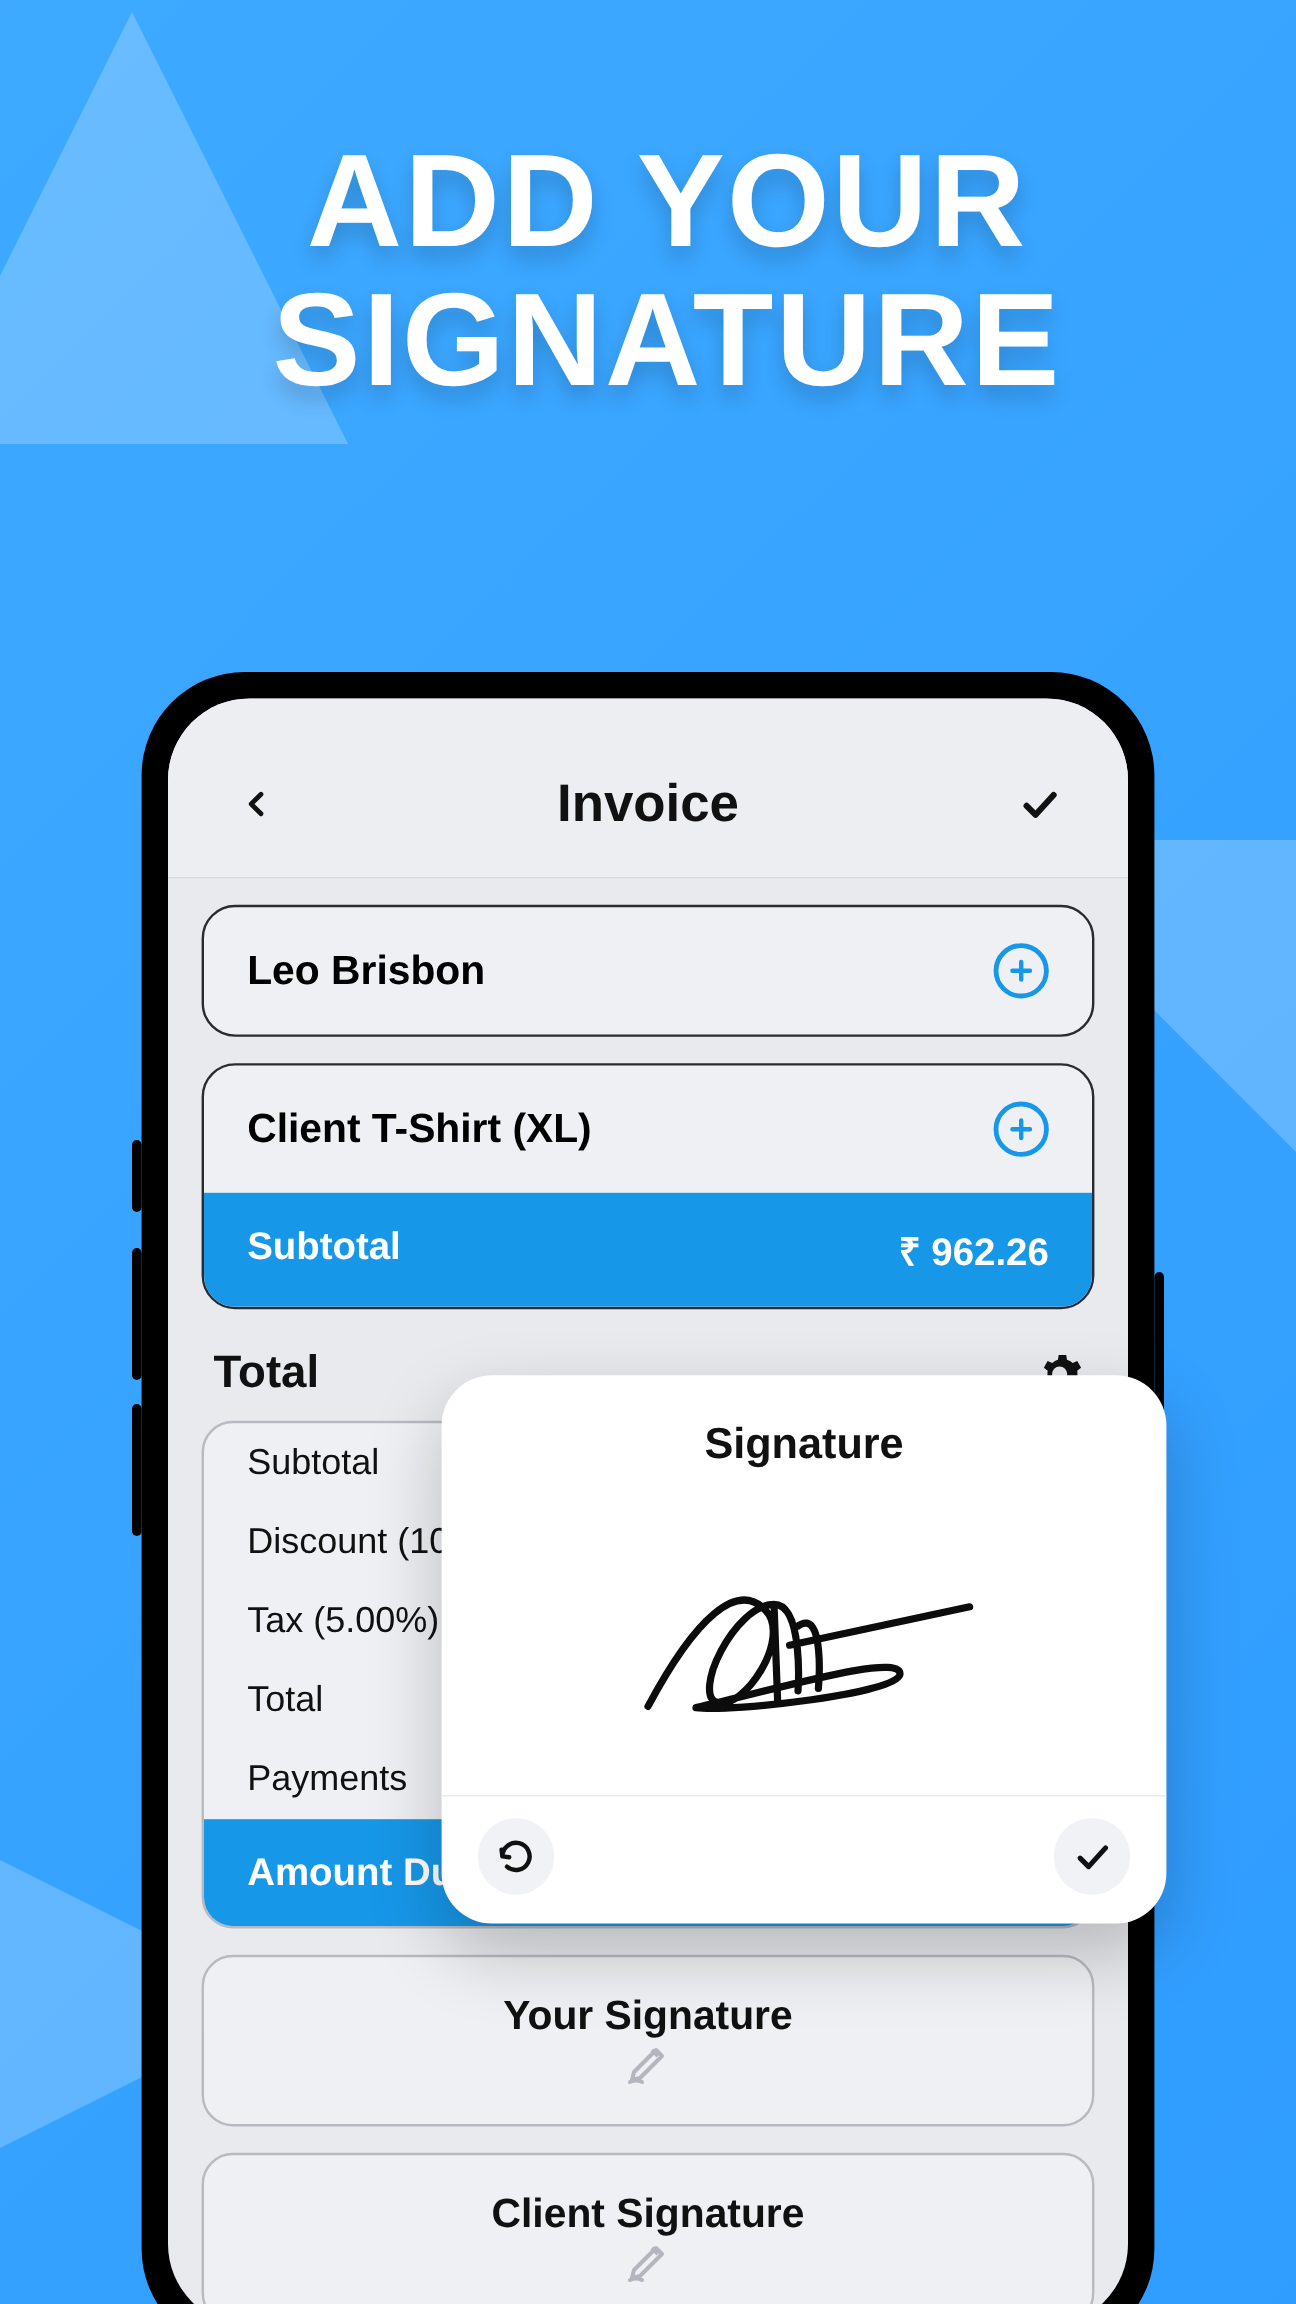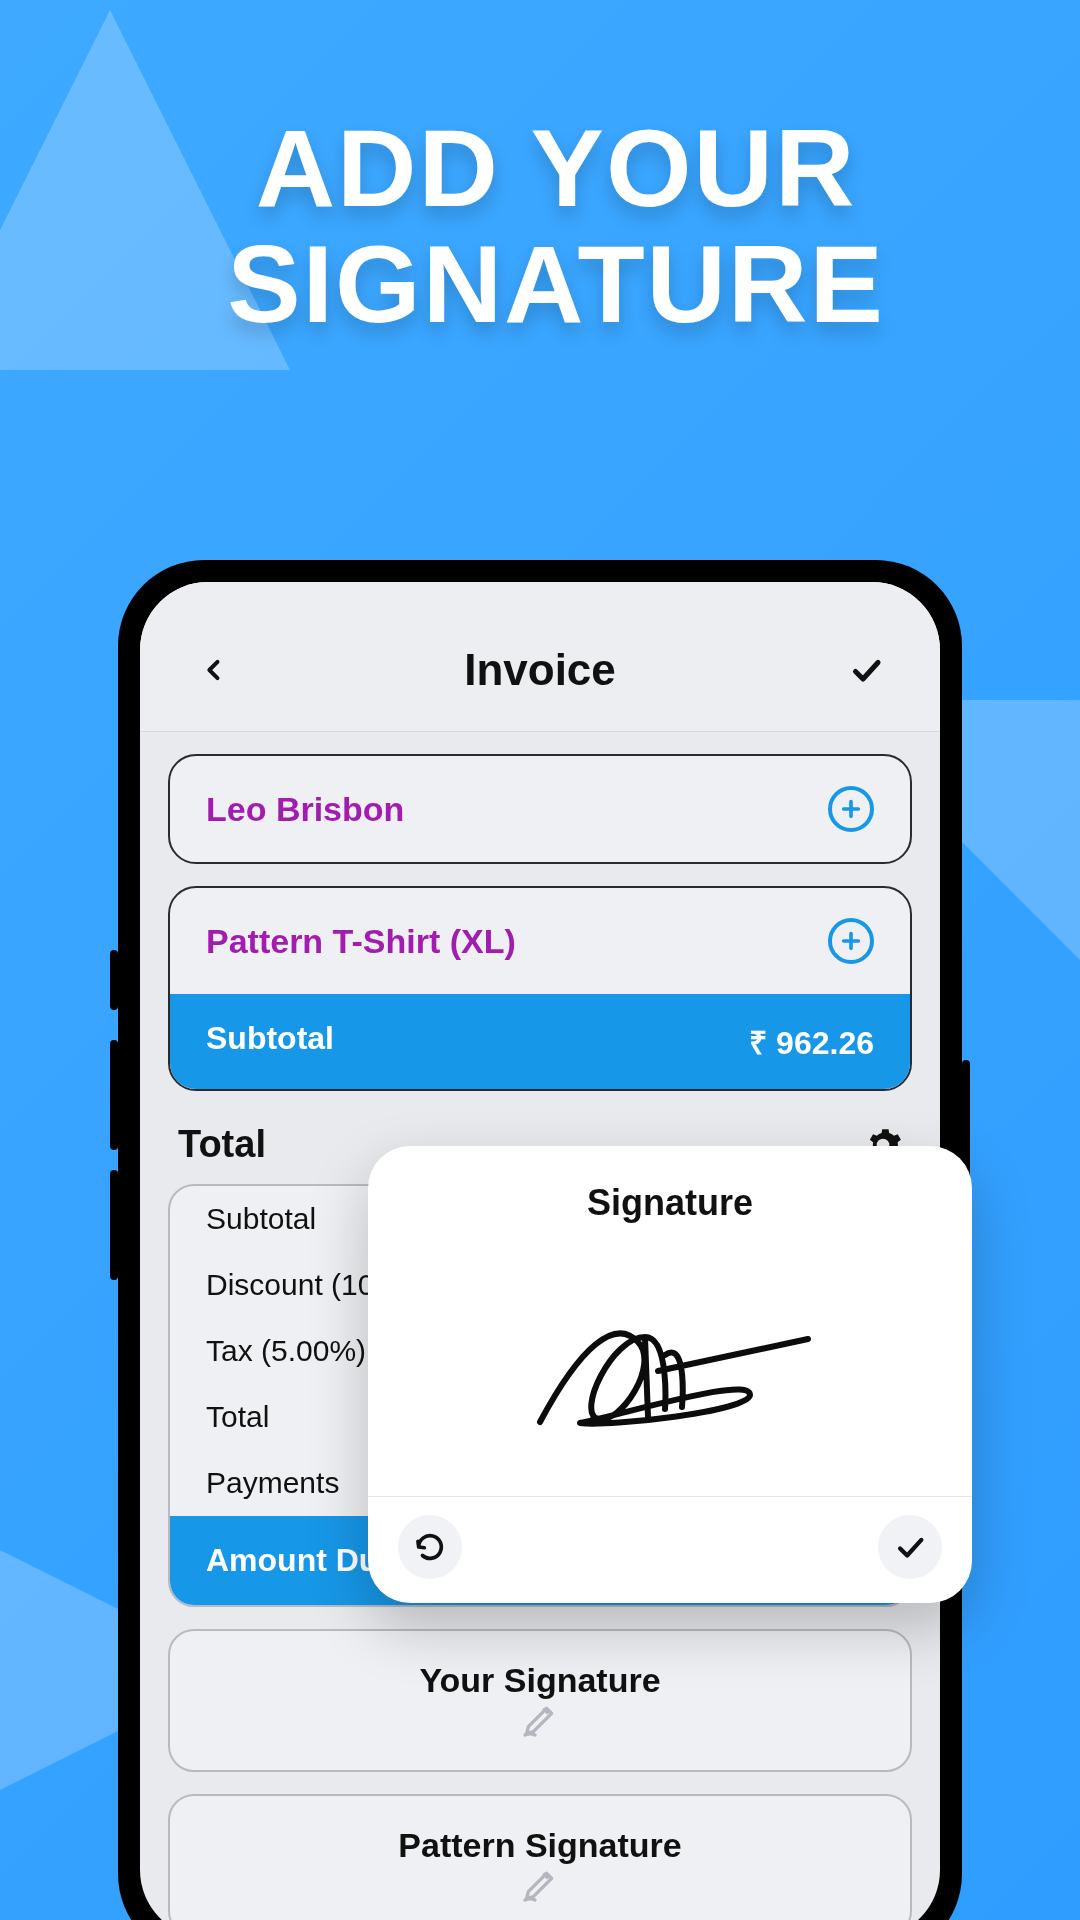--- a/index.html
+++ b/index.html
@@ -59,21 +59,21 @@
     background:#eef0f3;
     border:2.5px solid #2a2b30;
     border-radius: 28px;
     margin-bottom: 22px;
     overflow:hidden;
   }
   .card-row {
     display:flex; align-items:center; justify-content:space-between;
     padding: 30px 36px;
   }
-  .card-row span { font-size: 34px; font-weight:700; color:#a21caf; }
+  .card-row span { font-size: 34px; font-weight:700; color:#000000; }
   .plus-circ {
     width:46px; height:46px; border:4px solid #1797e8;
     border-radius:50%; display:flex; align-items:center;
     justify-content:center; color:#1797e8; font-size:30px;
     font-weight:900; line-height:1;
   }
 
   .subtotal-bar {
     background:#1797e8; color:#fff;
     display:flex; justify-content:space-between;
@@ -182,21 +182,21 @@
           <div class="plus-circ">
             <svg width="22" height="22" viewBox="0 0 24 24">
               <path d="M12 4v16M4 12h16" stroke="#1797e8" stroke-width="4" stroke-linecap="round"></path>
             </svg>
           </div>
         </div>
       </div>
 
       <div class="card">
         <div class="card-row">
-          <span>Pattern T-Shirt (XL)</span>
+          <span>Client T-Shirt (XL)</span>
           <div class="plus-circ">
             <svg width="22" height="22" viewBox="0 0 24 24">
               <path d="M12 4v16M4 12h16" stroke="#1797e8" stroke-width="4" stroke-linecap="round"></path>
             </svg>
           </div>
         </div>
         <div class="subtotal-bar">
           <span>Subtotal</span>
           <span>₹ 962.26</span>
         </div>
@@ -224,21 +224,21 @@
         <span>Your Signature</span>
         <span class="pencil-icon">
           <svg width="40" height="40" viewBox="0 0 24 24" fill="none">
             <path d="M4 20l1-4 11-11 3 3-11 11-4 1z M14 5l3 3" stroke="#b4b6bf" stroke-width="2" stroke-linejoin="round"></path>
             <path d="M3 21c2-1 4-1 6 0" stroke="#b4b6bf" stroke-width="2" stroke-linecap="round"></path>
           </svg>
         </span>
       </div>
 
       <div class="sig-row">
-        <span>Pattern Signature</span>
+        <span>Client Signature</span>
         <span class="pencil-icon">
           <svg width="40" height="40" viewBox="0 0 24 24" fill="none">
             <path d="M4 20l1-4 11-11 3 3-11 11-4 1z M14 5l3 3" stroke="#b4b6bf" stroke-width="2" stroke-linejoin="round"></path>
             <path d="M3 21c2-1 4-1 6 0" stroke="#b4b6bf" stroke-width="2" stroke-linecap="round"></path>
           </svg>
         </span>
       </div>
 
     </div>
   </div>

